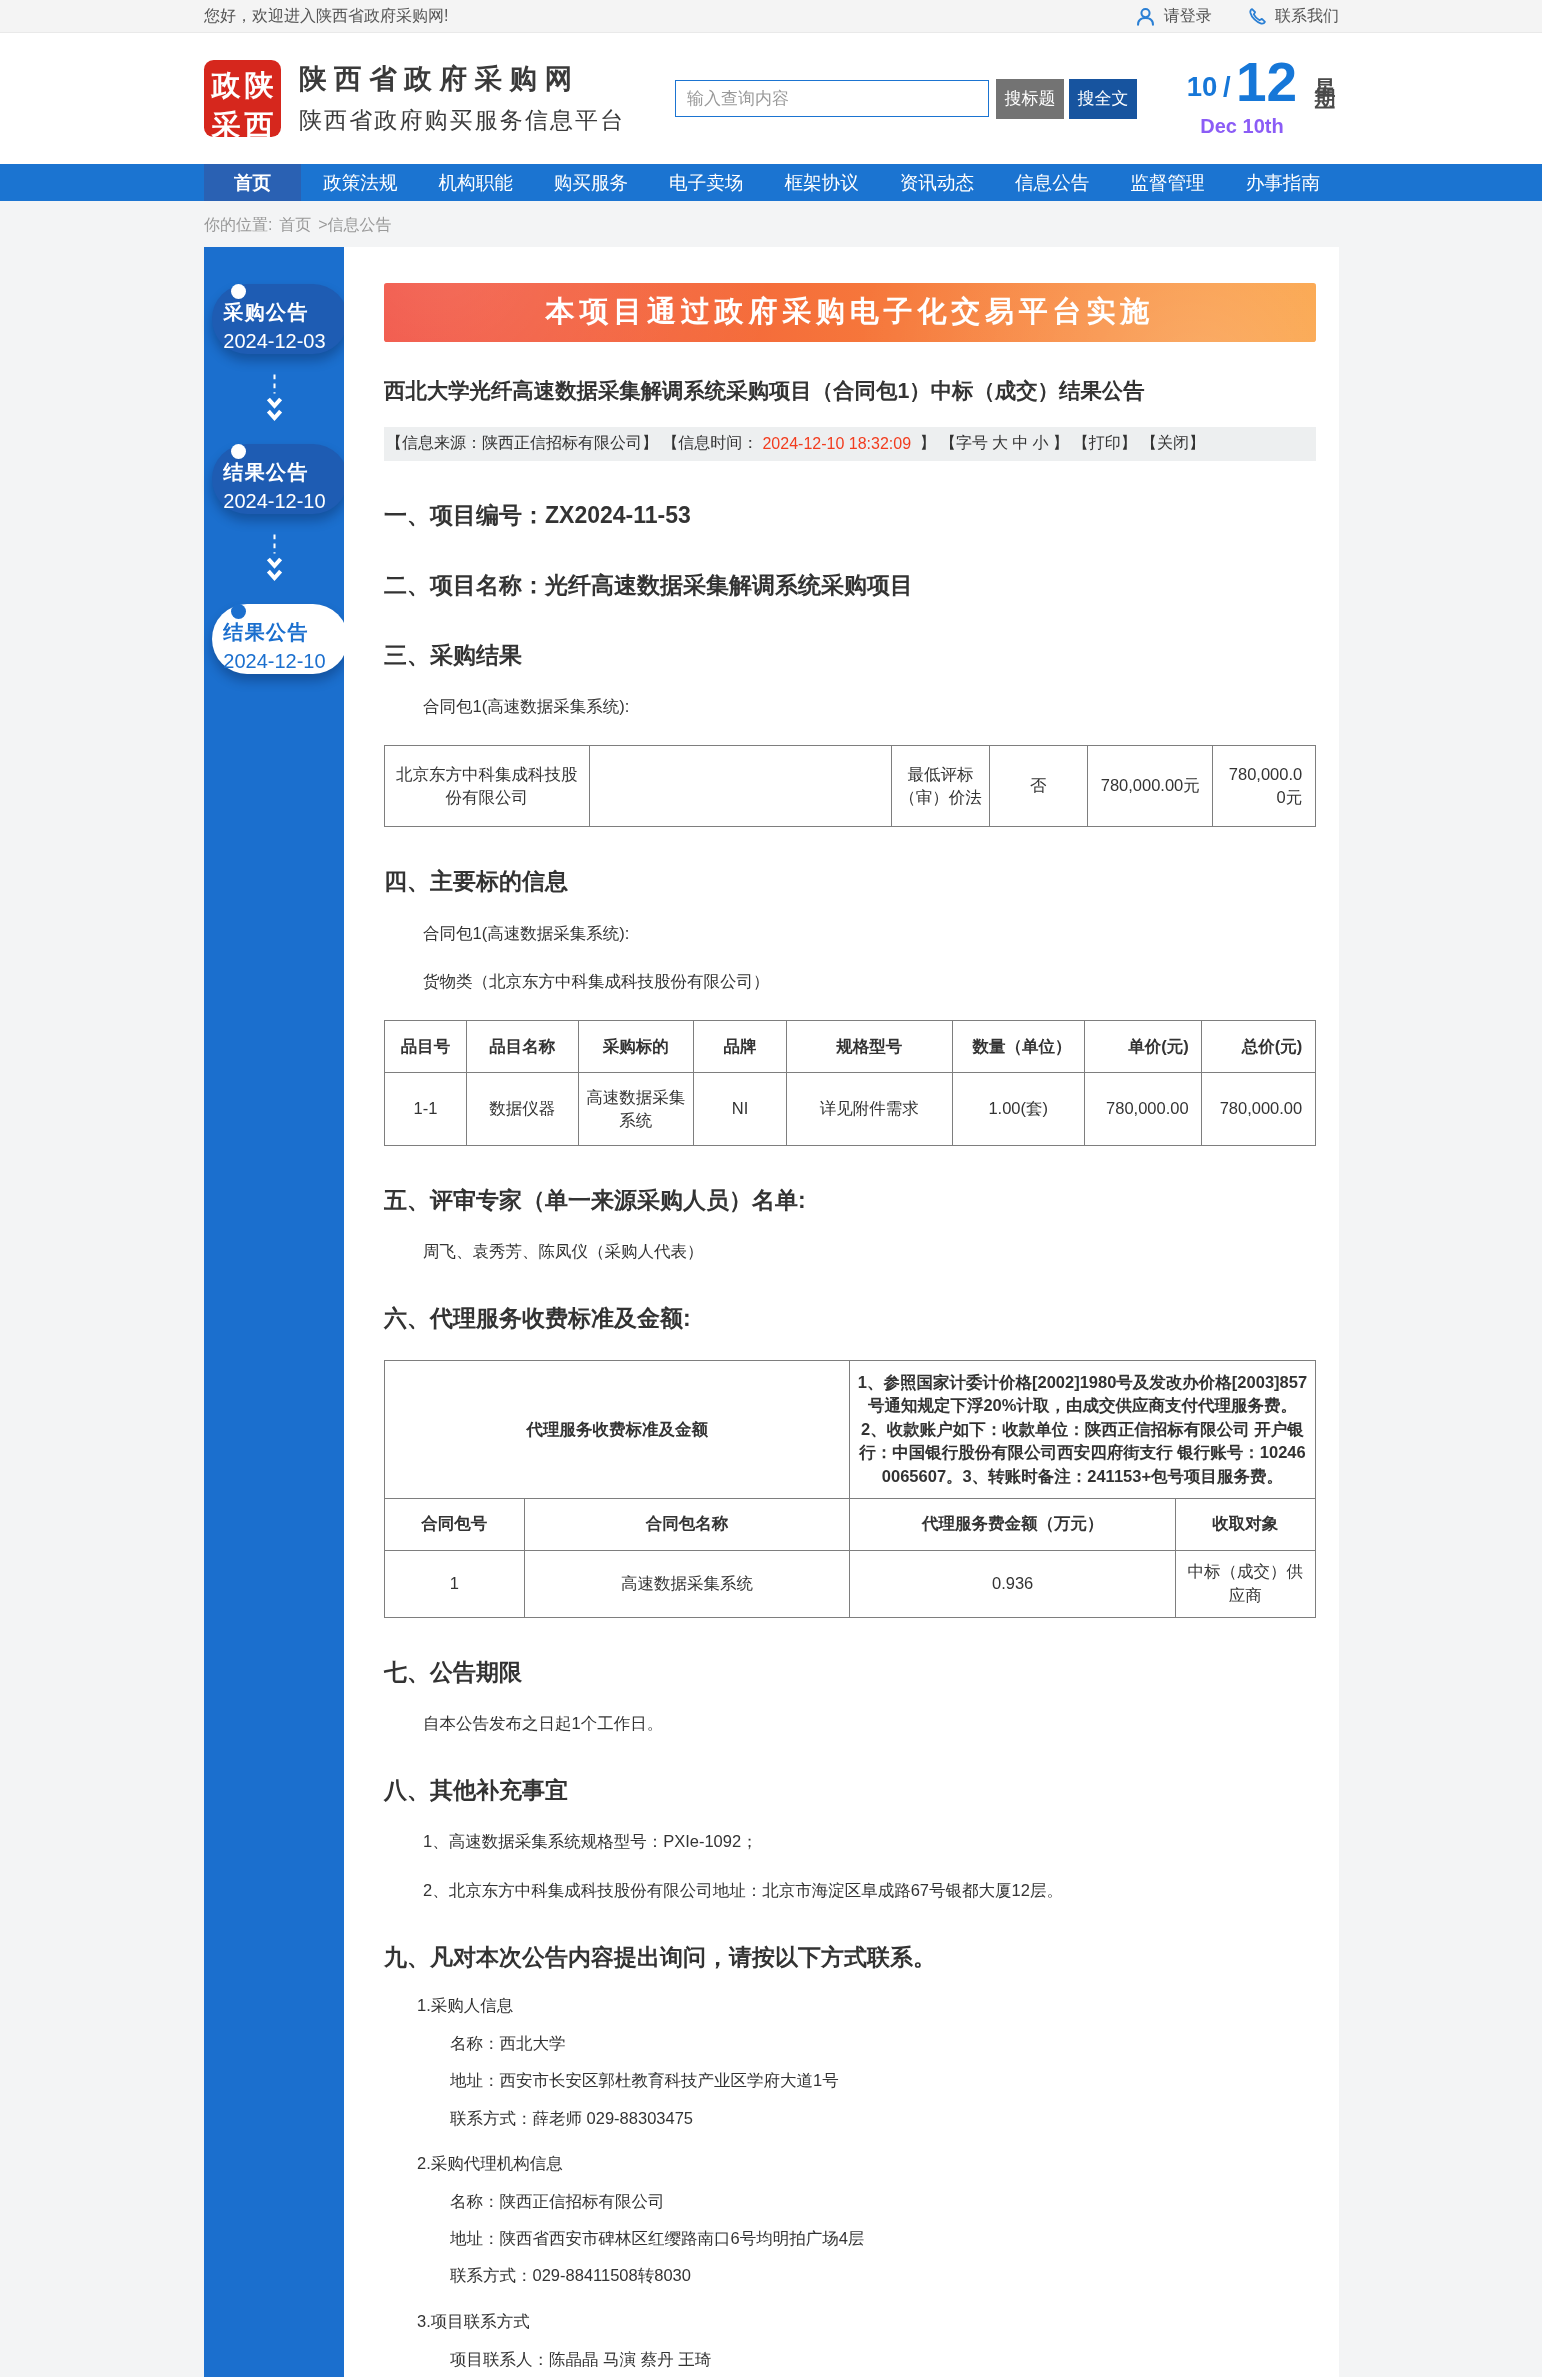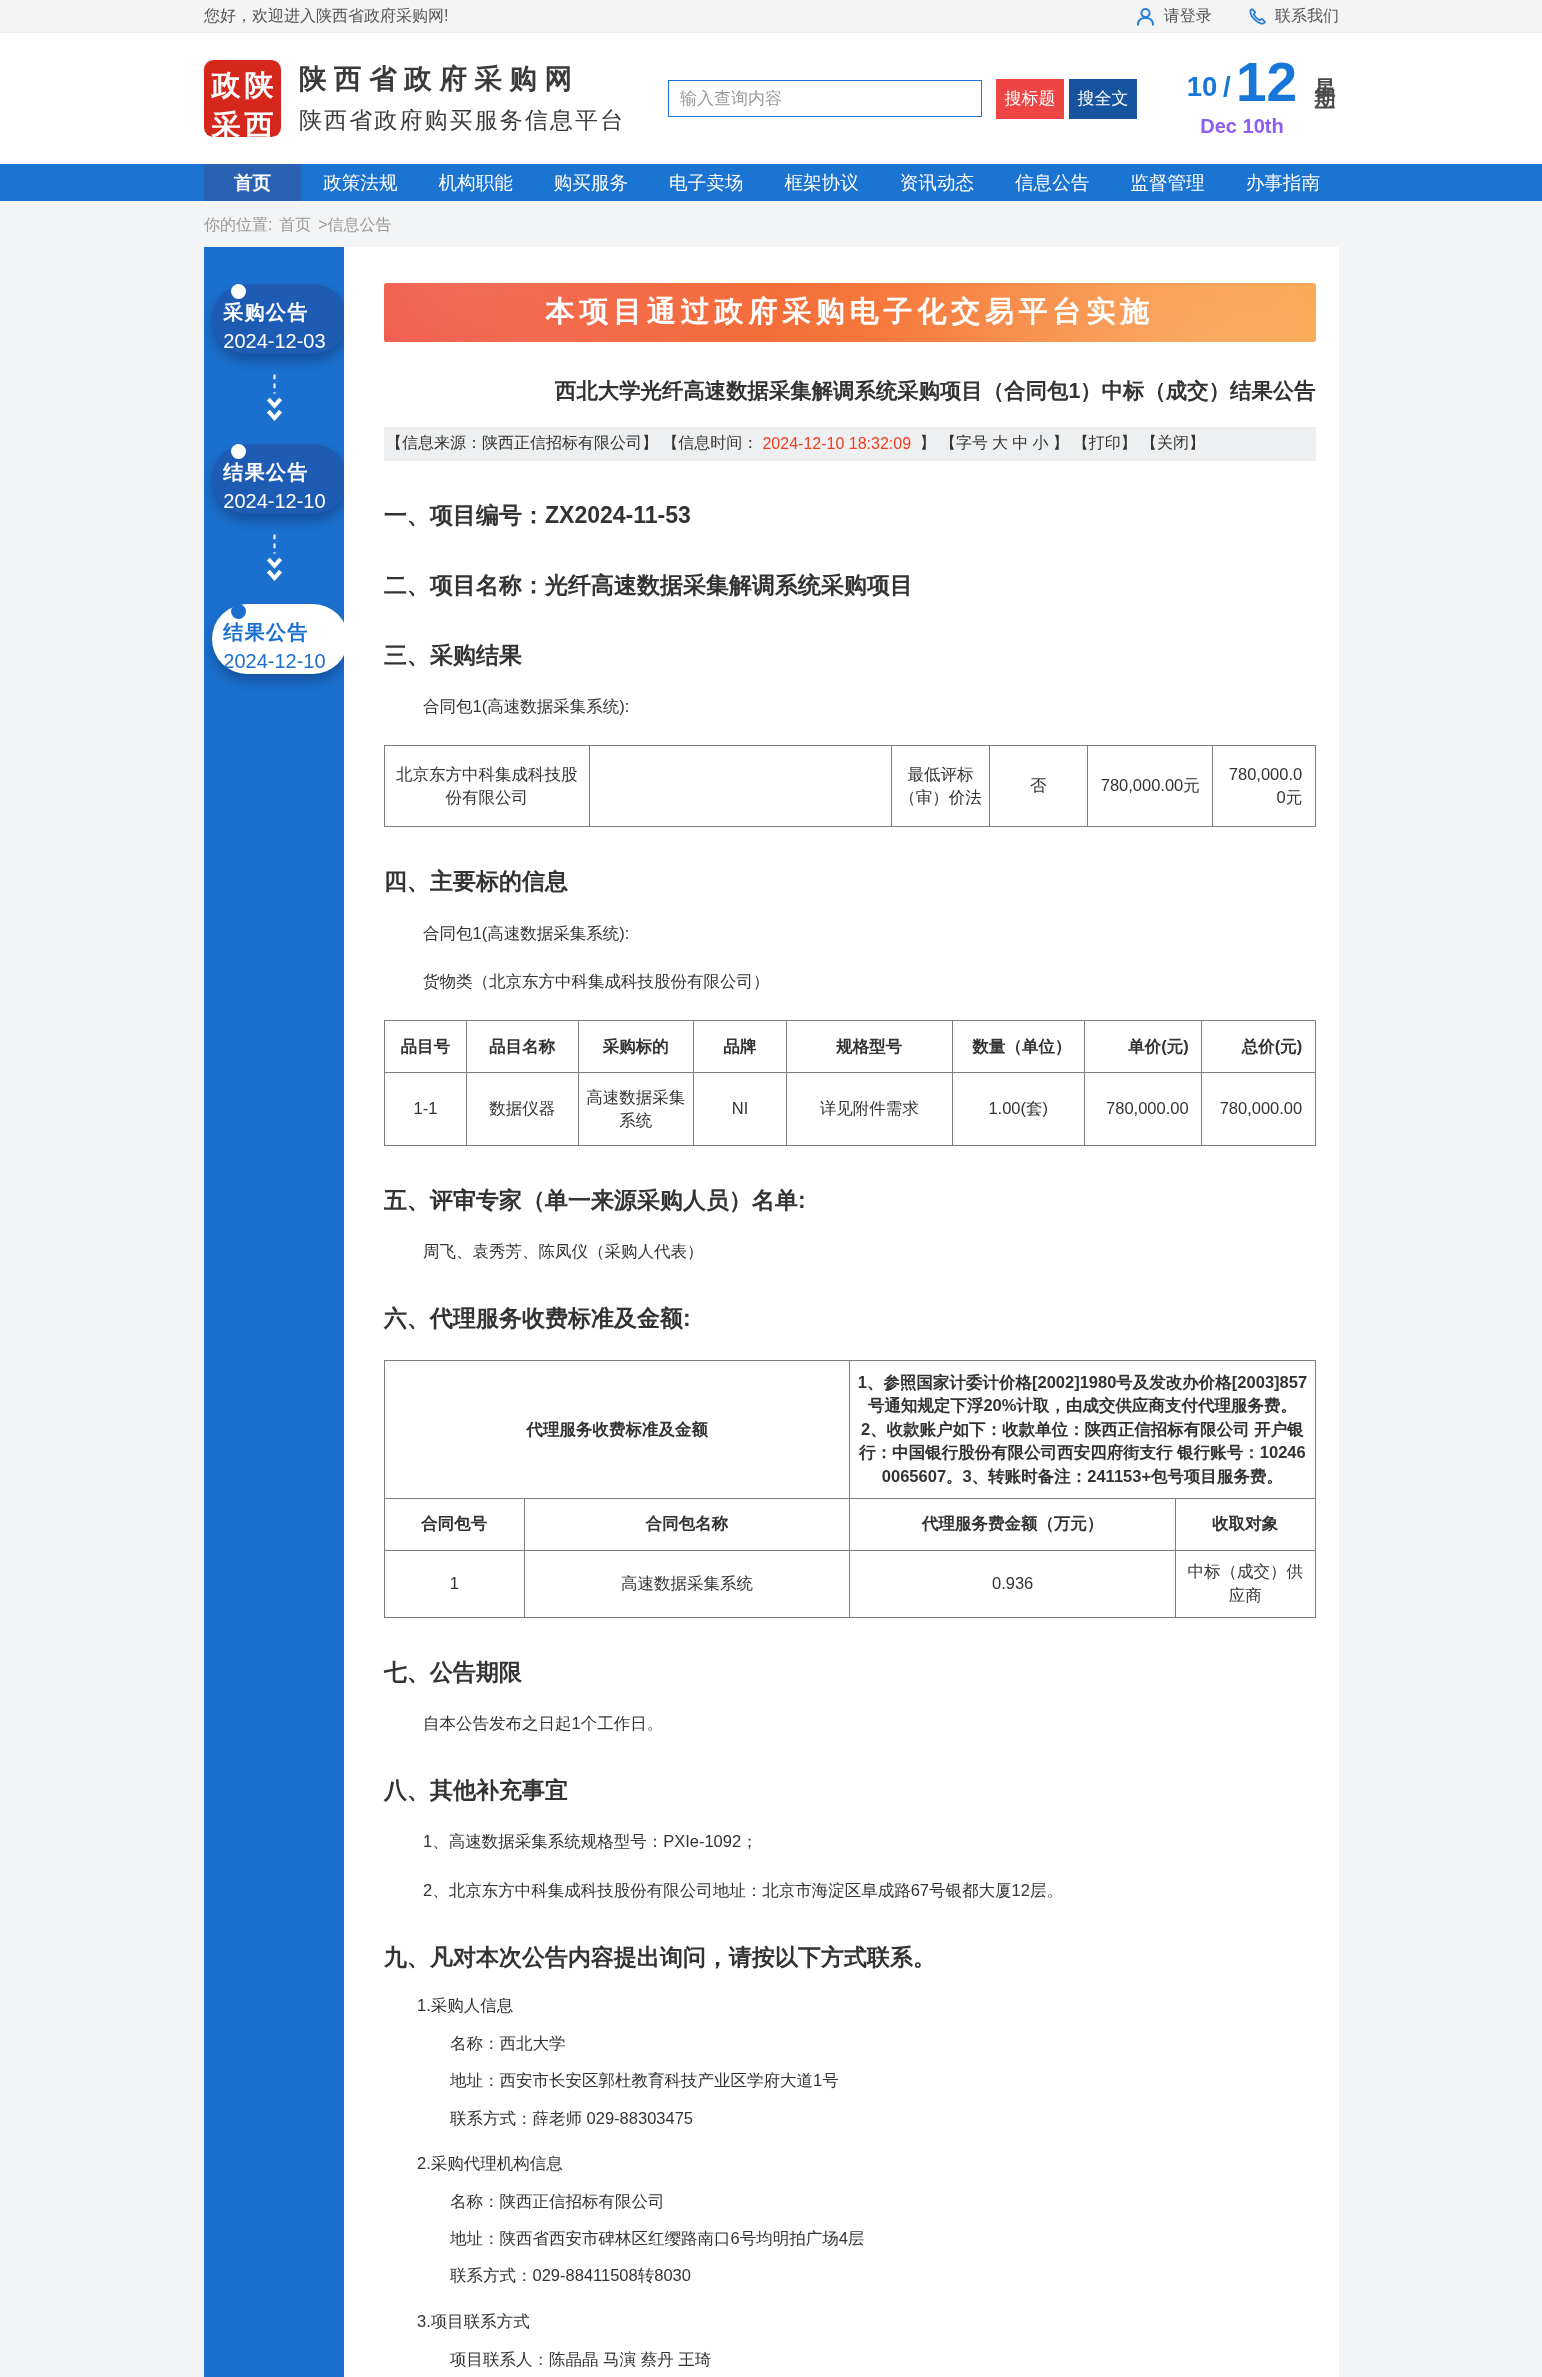--- a/index.html
+++ b/index.html
@@ -25,21 +25,21 @@
           color:#fff; font-weight:bold; font-size:29px; flex-shrink:0; }
   .site-titles { margin-left:18px; }
   .site-title { font-size:27.5px; font-weight:bold; color:#3a3a3a; letter-spacing:7.6px; }
   .site-sub { font-size:23px; color:#3a3a3a; margin-top:8.3px; letter-spacing:2.1px; }
   .search { margin-left:auto; display:flex; align-items:center; }
   .search input { width:314px; height:37px; border:1.4px solid #1b74d1; font-size:17px;
                   padding:8px 11px; color:#333; outline:none; background:#fff; }
   .search input::placeholder { color:#9a9a9a; }
   .search-btn { height:40px; color:#fff; font-size:17px; border:none; cursor:pointer;
                 padding:0 8.3px; font-family:inherit; }
-  .btn-title { background:#ef4444; margin-left:14px; }
+  .btn-title { background:#737373; margin-left:7px; }
   .btn-full  { background:#17549f; margin-left:5.5px; }
   .datebox { display:flex; align-items:flex-start; margin-left:50px; gap:13.8px; }
   .date-nums { text-align:center; }
   .date-line { display:flex; align-items:flex-end; justify-content:center; color:#1677d8; font-weight:bold; }
   .date-m, .date-sep { font-size:27.5px; line-height:1; padding-bottom:5.5px; }
   .date-sep { margin:0 5.5px; }
   .date-d { font-size:55px; line-height:.85; }
   .date-en { font-size:20px; color:#8b5cf6; font-weight:bold; margin-top:8.3px; }
   .weekday { writing-mode:vertical-rl; font-size:20.7px; font-weight:bold; color:#4a4a4a;
              letter-spacing:8.3px; margin-top:2.8px; }
@@ -69,21 +69,21 @@
   .flow-arrow { display:flex; justify-content:center; padding:19px 0; }
 
   .content { flex:1; background:#fff; padding:36px 23.4px 58px 40px; }
   .banner { height:59px; border-radius:2.8px; position:relative; overflow:hidden;
             background:linear-gradient(90deg,#f04b3c 0%,#f4663a 32%,#fa9e3d 100%);
             display:flex; align-items:center; justify-content:center;
             color:#fff; font-size:29px; font-weight:bold; letter-spacing:4.8px; }
   .banner::before { content:""; position:absolute; inset:0;
             background:radial-gradient(circle at 88% 160%, rgba(255,255,255,.22), transparent 42%),
                        radial-gradient(circle at 6% -60%, rgba(255,255,255,.16), transparent 38%); }
-  .article-title { margin-top:34px; text-align:right; font-size:21.4px; font-weight:bold; color:#333; }
+  .article-title { margin-top:34px; text-align:left; font-size:21.4px; font-weight:bold; color:#333; }
   .meta { margin-top:22px; background:#edeff0; height:34px; display:flex; align-items:center;
           font-size:16px; color:#333; }
   .meta .seg { margin:0 2.1px; white-space:pre; }
   .meta .red { color:#f23c1e; }
   .meta .clickable { cursor:pointer; }
 
   .sec { margin-top:39px; font-size:23px; font-weight:bold; color:#333; }
   .p { margin-top:23.4px; font-size:16.5px; color:#333; padding-left:39px; line-height:25px; }
   .ctitle { margin-top:20.7px; font-size:16.5px; padding-left:33px; line-height:25px; }
   .cline { margin-top:12.4px; font-size:16.5px; padding-left:66px; line-height:25px; }

